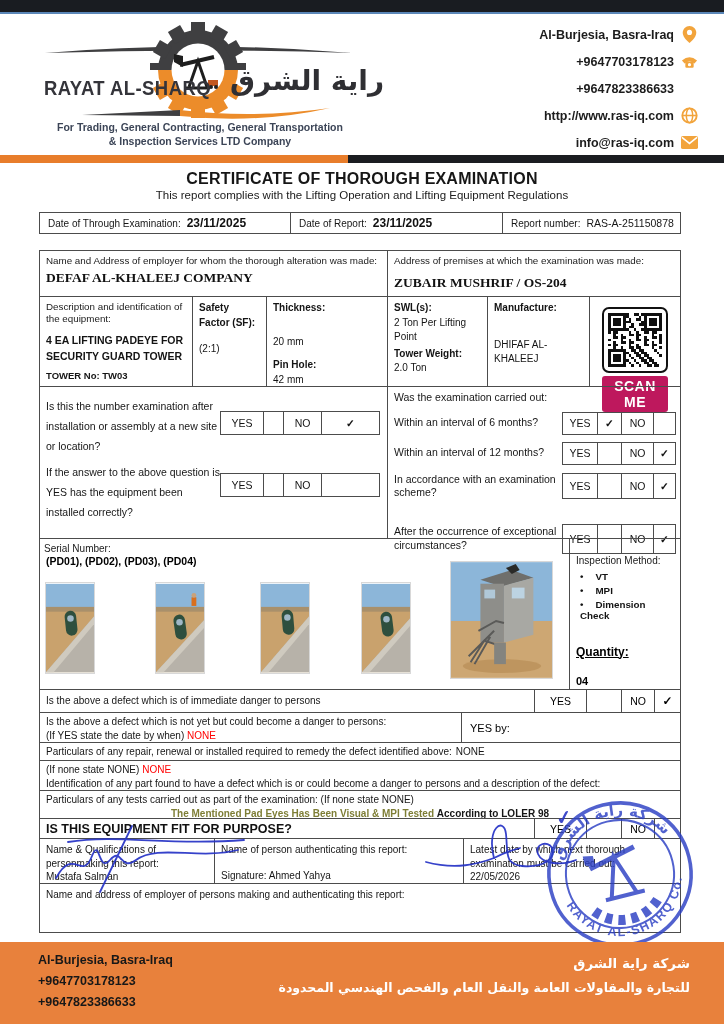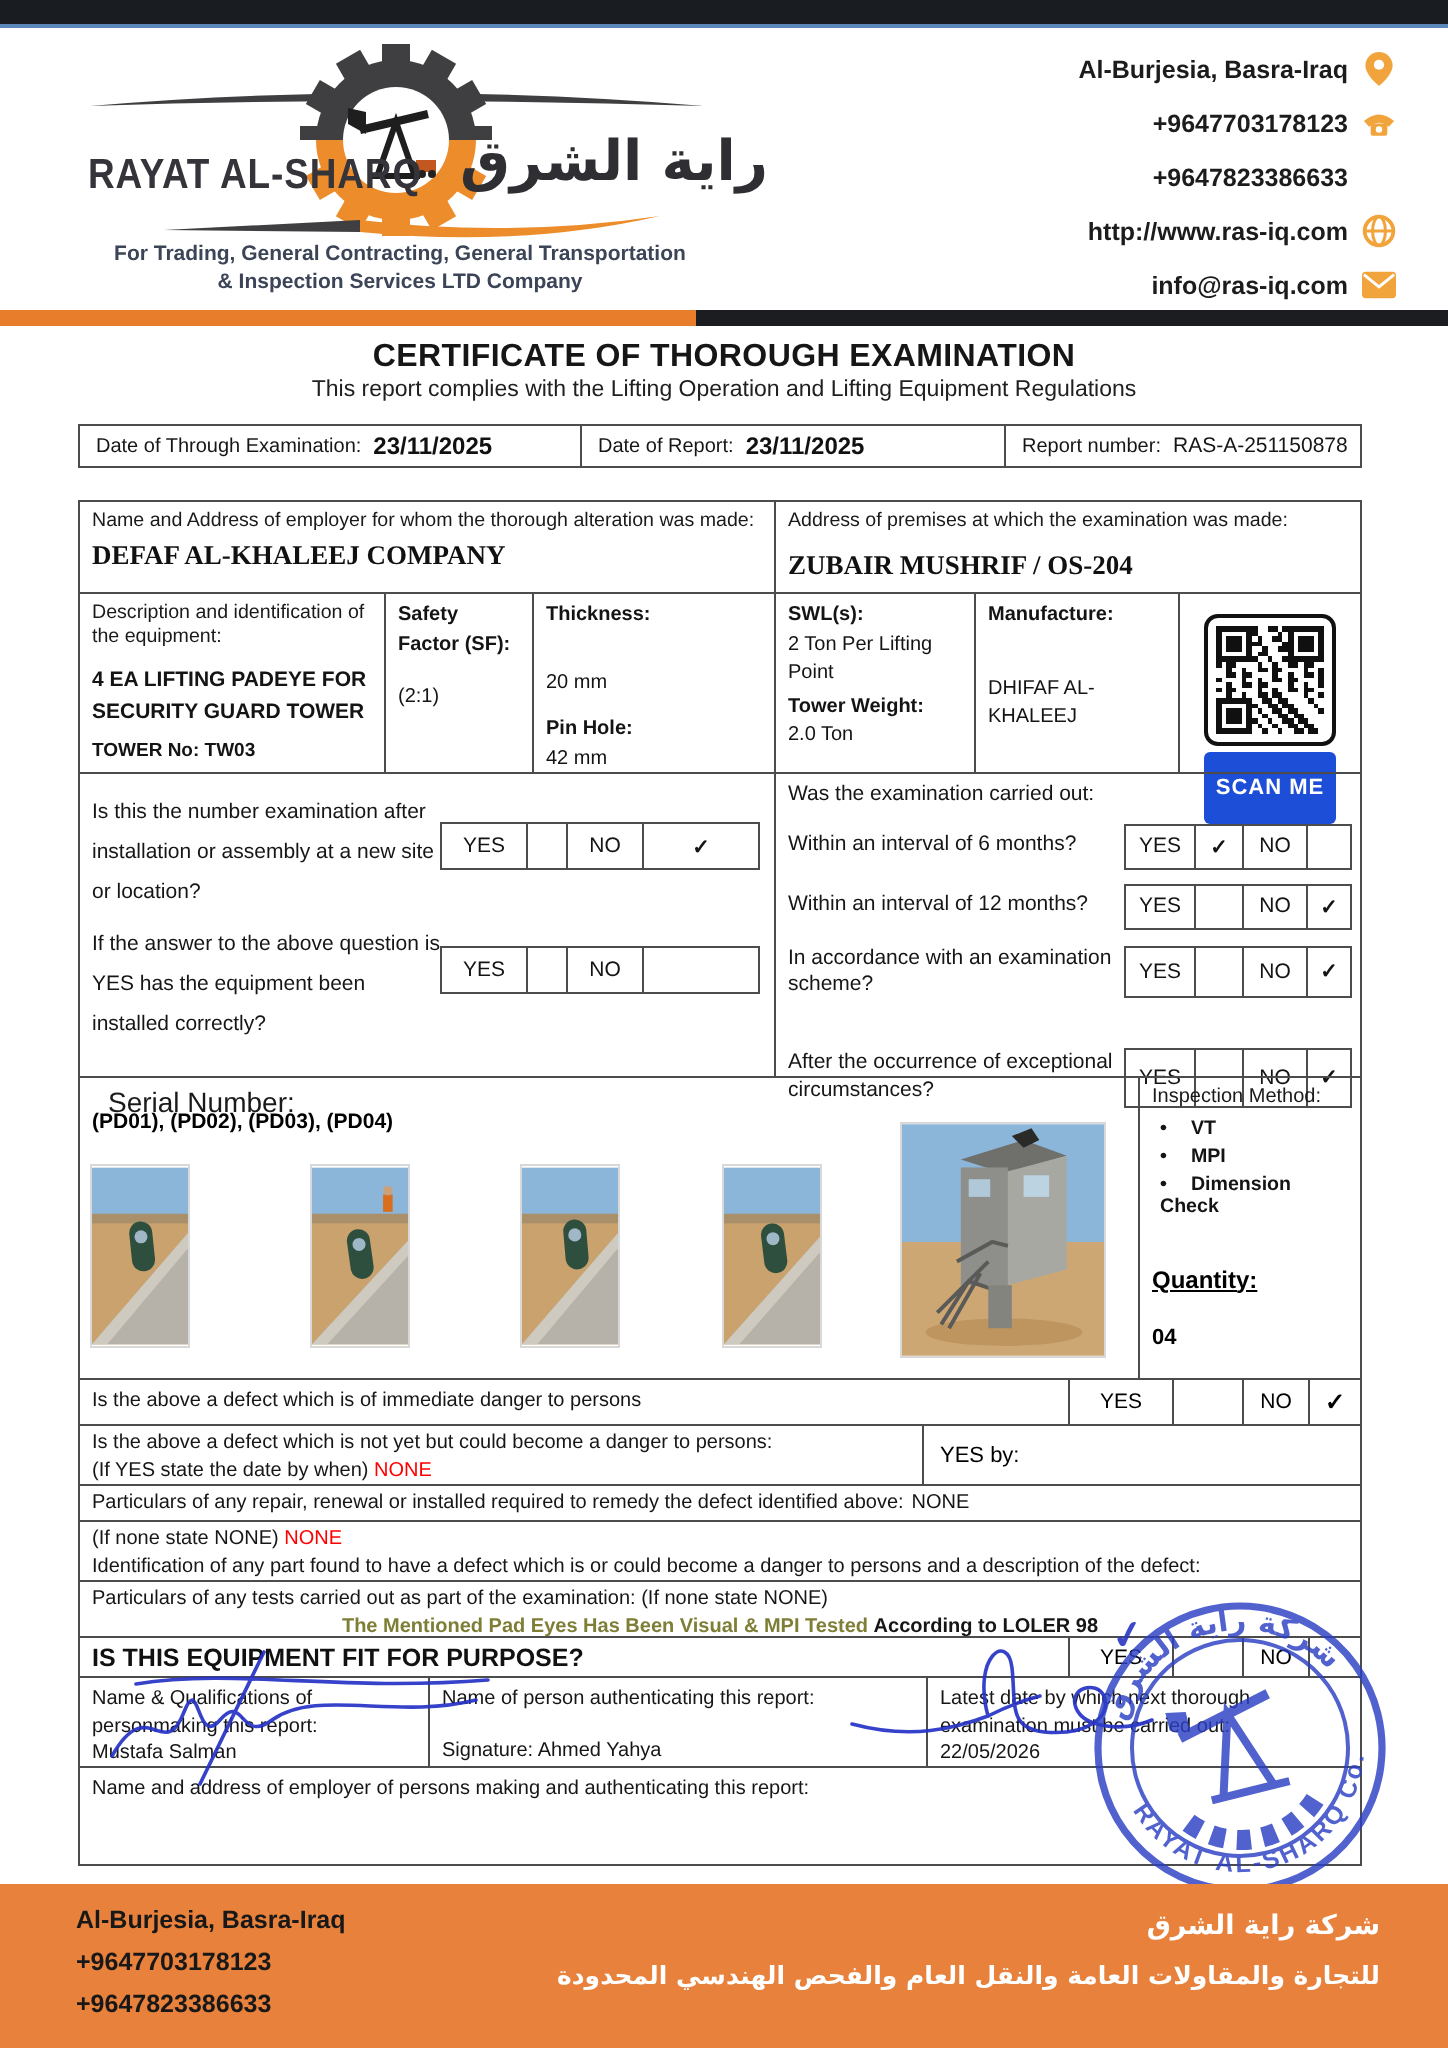--- a/index.html
+++ b/index.html
@@ -78,21 +78,21 @@
 
   
   .sig { position:absolute; pointer-events:none; }
   .stamp { position:absolute; left:536px; top:795px; pointer-events:none; }
   .bluecheck { position:absolute; left:556px; top:806px; font-size:19px; font-weight:800; color:#2936c4; transform:rotate(-10deg); opacity:.9; }
 
   
   .qr-box { position:absolute; left:12px; top:10px; width:70px; }
   .qr-grid { position:relative; width:66px; height:66px; border:2.5px solid #111; border-radius:7px; background:#fff; padding:4px; display:grid; grid-template-rows:repeat(21,1fr); grid-template-columns:repeat(21,1fr); }
   .qb { background:#101010; }
-  .qr-caption { margin-top:3px; width:66px; background:#1d4ed8; color:#fff; text-align:center; font-size:11px; font-weight:700; padding:12px 0; border-radius:3px; letter-spacing:.5px; }
+  .qr-caption { margin-top:3px; width:66px; background:#be185d; color:#fff; text-align:center; font-size:14px; font-weight:700; padding:2px 0; border-radius:3px; letter-spacing:.5px; }
 
   
   .footer { position:absolute; left:0; top:942px; width:724px; height:82px; background:#E8813C; }
   .f-left { position:absolute; left:38px; top:11px; }
   .f-left div { font-size:12.5px; font-weight:700; color:#181818; margin-bottom:7px; }
   .f-right { position:absolute; right:34px; top:13px; text-align:right; font-family:"DejaVu Sans", sans-serif; color:#fff; }
   .f-right .a1 { font-size:13.5px; font-weight:700; margin-bottom:9px; }
   .f-right .a2 { font-size:12.5px; font-weight:700; }
 </style>
 </head>
@@ -543,21 +543,21 @@
             <div style="width:24px" class="chk"></div>
             <div style="width:32px">NO</div>
             <div style="flex:1" class="chk">✓</div>
           </div>
         </div>
       </div>
     </div>
 
     <div class="row" style="height:151px">
       <div class="cell" style="width:529px">
-        <div class="lab" style="position:absolute; left:14px; top:4px; font-size:14px">Serial Number:</div>
+        <div class="lab" style="position:absolute; left:4px; top:4px; font-size:10px">Serial Number:</div>
         <div class="b" style="position:absolute; left:6px; top:16px; font-size:10.5px">(PD01), (PD02), (PD03), (PD04)</div>
 
         <svg class="photo" style="left:5px; top:43px" width="50" height="92" viewBox="0 0 50 92">
           <rect width="50" height="26" fill="#8cb6d9"></rect>
             <rect y="24" width="50" height="7" fill="#a9906b"></rect>
             <rect y="29" width="50" height="63" fill="#c9a26d"></rect>
           <polygon points="0,92 50,34 50,92" fill="#b7b2a9"></polygon>
             <polygon points="0,92 50,34 50,42 8,92" fill="#cfcabf"></polygon>
           <rect x="20" y="28" width="12" height="26" rx="6" fill="#2e4f3e" transform="rotate(-6 26 40)"></rect>
             <circle cx="25.5" cy="36" r="3.4" fill="#9fb7c6"></circle>
@@ -602,21 +602,21 @@
           <polygon points="30,18 62,8 84,16 52,25" fill="#6f6f6c"></polygon>
           <rect x="30" y="22" width="24" height="60" fill="#8e8e8a"></rect>
           <polygon points="54,24 84,16 84,74 54,82" fill="#a8a8a3"></polygon>
           <rect x="62" y="26" width="13" height="11" fill="#bcd3e2"></rect>
           <rect x="34" y="28" width="11" height="9" fill="#b0c8d8"></rect>
           <path d="M20,102 L34,80 L46,84 M24,104 L40,76 M18,96 L44,70 M28,70 L46,60 L54,62" stroke="#5a5a58" stroke-width="2" fill="none"></path>
           <rect x="44" y="82" width="12" height="22" fill="#84847f"></rect>
           <path d="M56,6 l10,-4 l4,6 l-8,4 z" fill="#2a2a28"></path>
         </svg>
       </div>
-      <div class="cell" style="flex:1; padding:4px 6px">
+      <div class="cell" style="flex:1; padding:16px 6px">
         <div class="lab" style="font-size:10px">Inspection Method:</div>
         <ul class="insp">
           <li>VT</li>
           <li>MPI</li>
           <li>Dimension Check</li>
         </ul>
         <div class="qty">Quantity:</div>
         <div class="qtyv">04</div>
       </div>
     </div>

